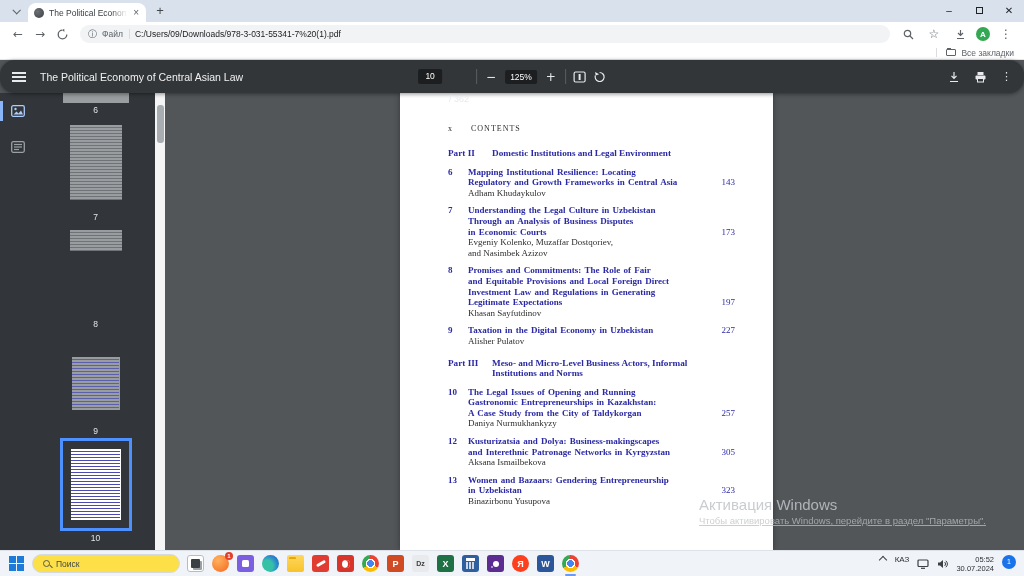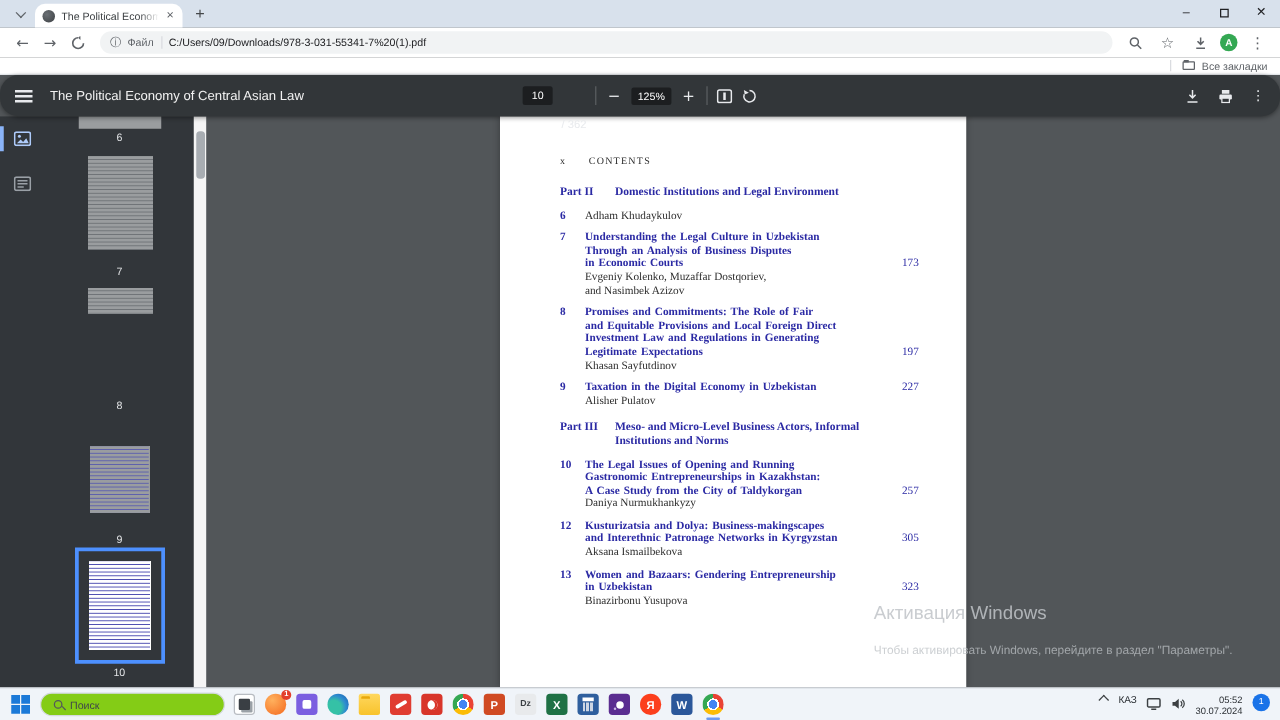--- a/index.html
+++ b/index.html
@@ -77,30 +77,30 @@
   .entry .enum { width:20px; flex:none; color:#2b2aa4; font-weight:bold; }
   .entry .ebody { flex:1; }
   .titlerow { display:flex; align-items:flex-end; }
   .etitle { flex:1; color:#2b2aa4; font-weight:bold; white-space:pre-line; word-spacing:1px; }
   .epage { width:32px; flex:none; text-align:right; color:#2b2aa4; }
   .eauthors { color:#2e2e2e; white-space:pre-line; }
   .gap-lg { margin-bottom:11px; }
 
   .watermark { position:absolute; right:38px; bottom:24px; text-align:left; pointer-events:none; }
   .wm1 { font-size:15px; color:#c0c4c8; opacity:.85; }
-  .wm2 { font-size:9.5px; color:#bcc0c4; opacity:.75; margin-top:16px; }
+  .wm2 { font-size:9.5px; color:#bcc0c4; opacity:.75; margin-top:2px;text-decoration:underline; }
 
   
   .taskbar { height:26px; background:#f0f4f9; border-top:1px solid #dde2e8; display:flex; align-items:center; padding:0 8px; gap:7px; position:relative; }
   .winlogo { width:17px; height:17px; flex:none;
     background:linear-gradient(#1c7ad8,#1c7ad8) 1px 1px/7px 7px no-repeat,
                linear-gradient(#1c7ad8,#1c7ad8) 9px 1px/7px 7px no-repeat,
                linear-gradient(#1c7ad8,#1c7ad8) 1px 9px/7px 7px no-repeat,
                linear-gradient(#1c7ad8,#1c7ad8) 9px 9px/7px 7px no-repeat; }
-  .searchpill { width:148px; height:19px; background:#84cc16; border:1px solid #d4d9df; border-radius:10px; display:flex; align-items:center; gap:6px; padding:0 10px; flex:none; }
+  .searchpill { width:148px; height:19px; background:#fde047; border:1px solid #d4d9df; border-radius:10px; display:flex; align-items:center; gap:6px; padding:0 10px; flex:none; }
   .mag { width:7px; height:7px; border:1.3px solid #53575c; border-radius:50%; position:relative; flex:none; }
   .mag::after { content:""; position:absolute; width:4px; height:1.3px; background:#53575c; transform:rotate(45deg); right:-3.5px; bottom:-1px; }
   .search-text { font-size:8.5px; color:#40454b; }
   .tb-apps { display:flex; align-items:center; gap:8px; }
   .tb-app { width:17px; height:17px; border-radius:3px; position:relative; display:flex; align-items:center; justify-content:center; font-size:9px; font-weight:bold; color:#fff; flex:none; }
   .tb-app.active::after { content:""; position:absolute; bottom:-4px; left:3px; right:3px; height:2px; border-radius:2px; background:#6b9aef; }
   .tb-badge { position:absolute; top:-3px; right:-4px; min-width:8px; height:8px; border-radius:4px; background:#e33e2b; color:#fff; font-size:6px; font-style:normal; line-height:8px; text-align:center; padding:0 1px; }
   .taskview { background:#fff; border:1px solid #b8bcc2; }
   .taskview::before { content:""; width:9px; height:9px; background:#3a3f44; border-radius:1px; box-shadow:2px 2px 0 #9aa0a6; }
   .people { background:radial-gradient(circle at 35% 30%, #ffb15e, #f4691e); border-radius:50%; }
@@ -267,21 +267,25 @@
           <span>CONTENTS</span>
         </div>
 
         <div class="part">
           <span class="plabel">Part II</span>
           <span class="ptitle">Domestic Institutions and Legal Environment</span>
         </div>
 
         <div class="entry">
           <span class="enum">6</span>
-          <span class="ebody"><span class="eauthors">Adham Khudaykulov</span></span>
+          <span class="ebody"><span class="titlerow">
+                <span class="etitle">Mapping Institutional Resilience: Locating
+Regulatory and Growth Frameworks in Central Asia</span>
+                <span class="epage">143</span>
+              </span><span class="eauthors">Adham Khudaykulov</span></span>
         </div>
 
         <div class="entry">
           <span class="enum">7</span>
           <span class="ebody"><span class="titlerow">
                 <span class="etitle">Understanding the Legal Culture in Uzbekistan
 Through an Analysis of Business Disputes
 in Economic Courts</span>
                 <span class="epage">173</span>
               </span><span class="eauthors">Evgeniy Kolenko, Muzaffar Dostqoriev,

